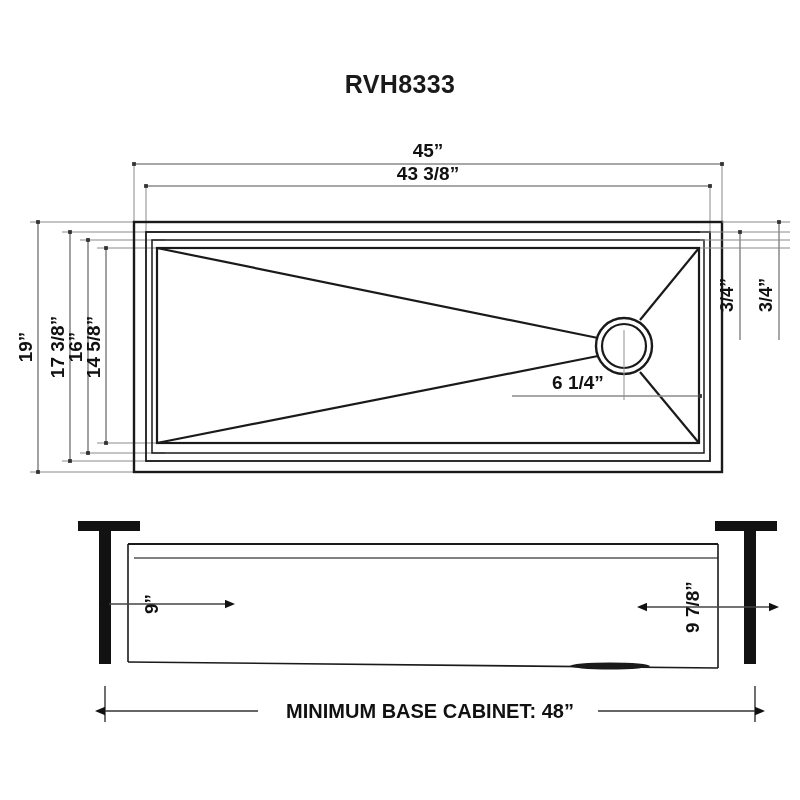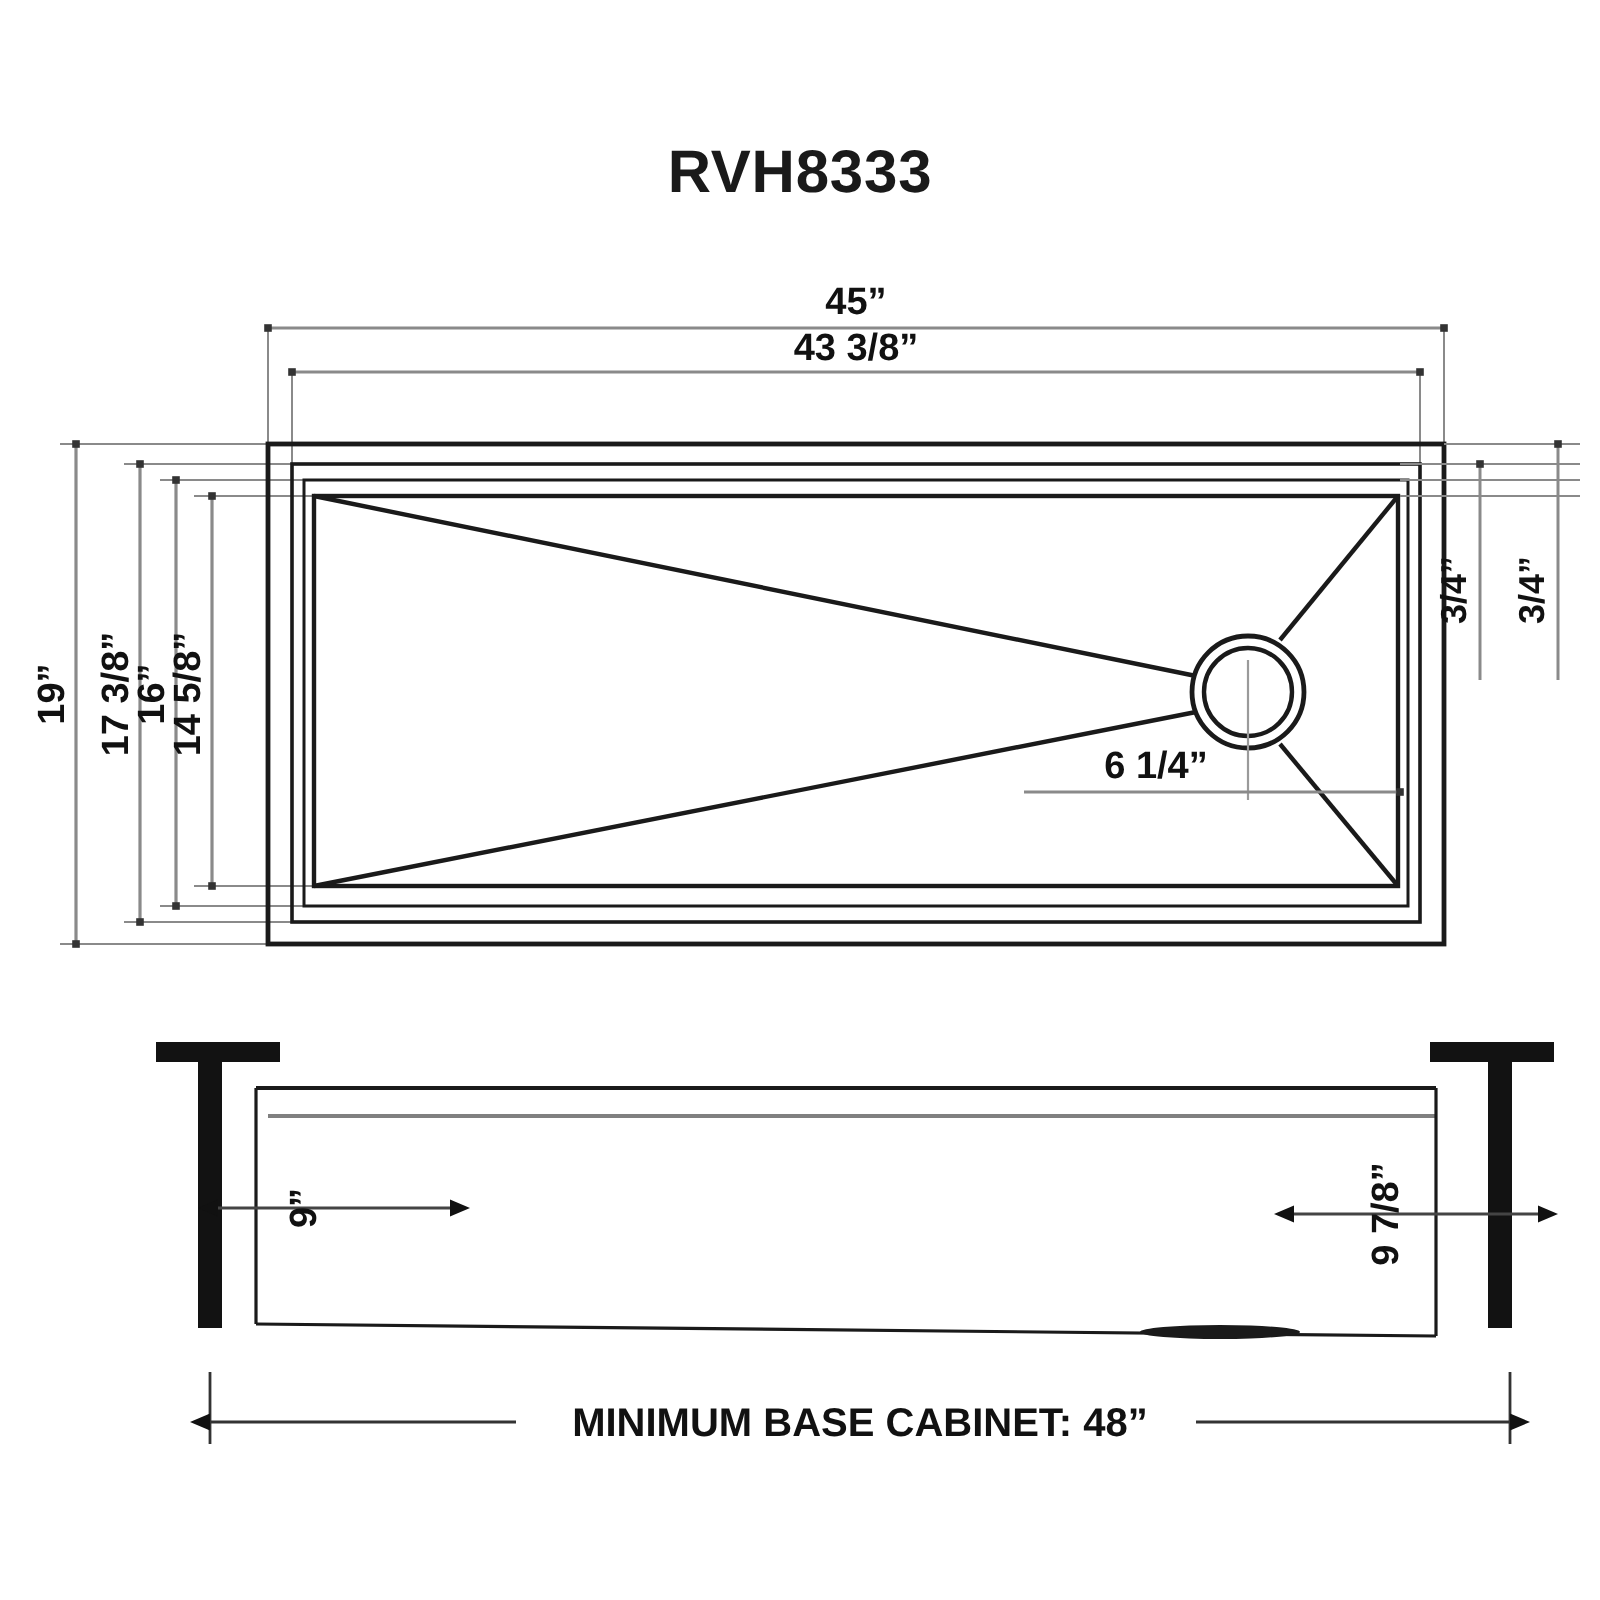--- a/index.html
+++ b/index.html
@@ -21,21 +21,21 @@
     width: 800px;
     height: 800px;
     background: #ffffff;
   }
   #drawing-title {
     position: absolute;
     top: 70px;
     left: 0;
     width: 800px;
     text-align: center;
-    font-size: 30px;
+    font-size: 25px;
     font-weight: bold;
     letter-spacing: 0.4px;
     color: #1a1a1a;
   }
   #drawing-canvas {
     position: absolute;
     top: 0;
     left: 0;
   }
   .dim-text {

